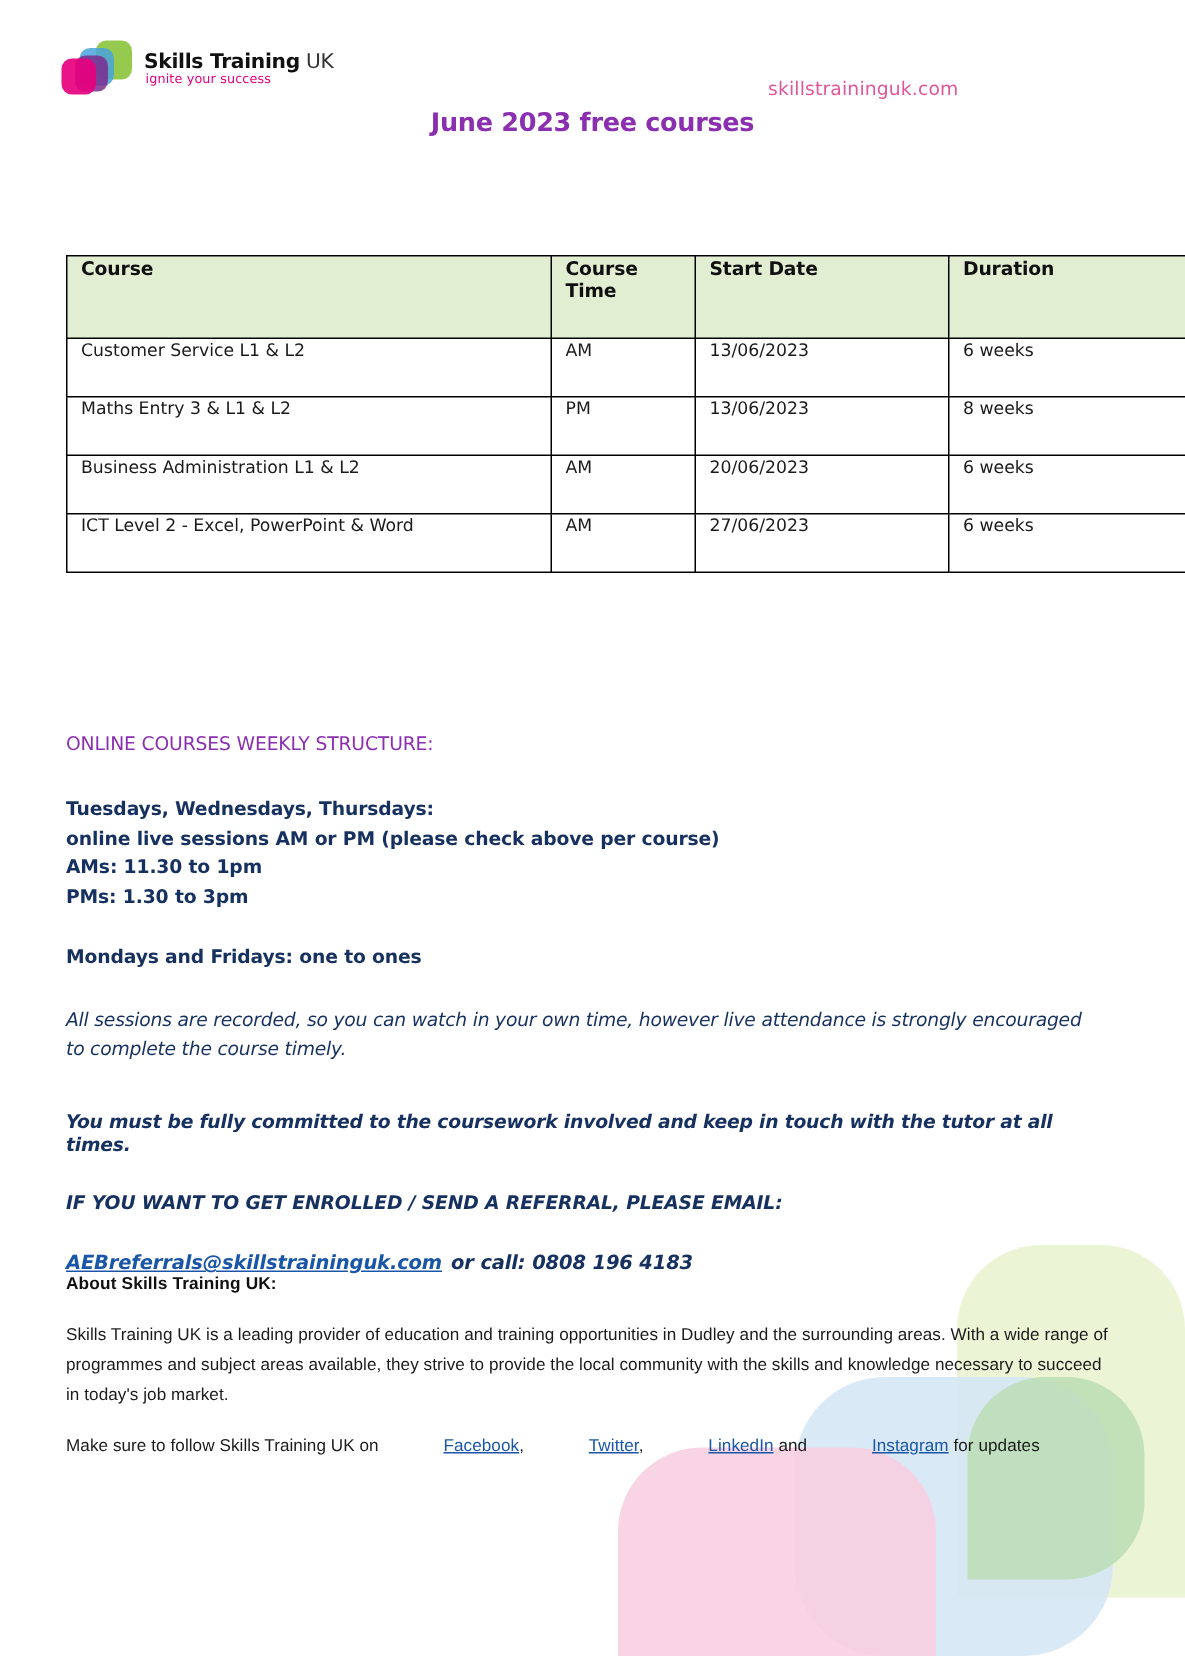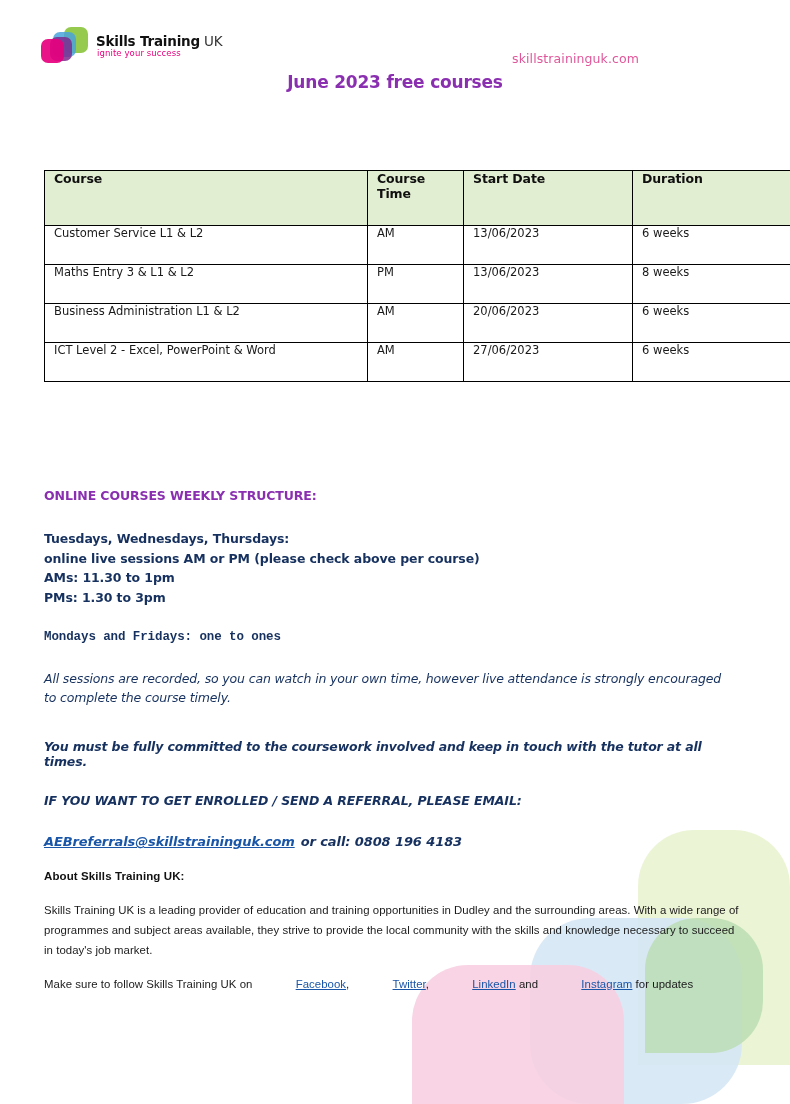--- a/index.html
+++ b/index.html
@@ -201,41 +201,40 @@
   
   .content {
     position: absolute;
     left: 44px;
     top: 488px;
     width: 700px;
     font-family: "DejaVu Sans", sans-serif;
   }
   .sec-heading {
     font-size: 12.5px;
-    font-weight: bold;
+    font-weight: normal;
     color: #8a2fb0;
     letter-spacing: -.1px;
     margin: 0 0 26px 0;
   }
   .nav-block {
     font-size: 12.5px;
     font-weight: bold;
     color: #16315f;
     line-height: 19.6px;
     letter-spacing: -.1px;
     margin: 0 0 23px 0;
   }
   .nav-block .line { display: block; }
   .one-to-ones {
     font-size: 12.5px;
     font-weight: bold;
     color: #16315f;
     letter-spacing: -.1px;
     margin: 0 0 25px 0;
-    font-family: Liberation Mono, monospace;
   }
   .recorded-note {
     font-size: 12.5px;
     font-style: italic;
     font-weight: normal;
     color: #16315f;
     line-height: 19px;
     letter-spacing: -.15px;
     margin: 0 0 32px 0;
     width: 690px;
@@ -270,21 +269,20 @@
   }
   .email-tail { color: #16315f; margin-left: 6px; }
 
   
   .about {
     position: absolute;
     left: 44px;
     top: 850px;
     width: 700px;
     font-family: "Liberation Sans", sans-serif;
-    margin-top: 20px;
   }
   .about-heading {
     font-size: 11.5px;
     font-weight: bold;
     color: #111111;
     letter-spacing: .1px;
     margin: 0 0 18px 0;
   }
   .about-body {
     font-size: 11.4px;

